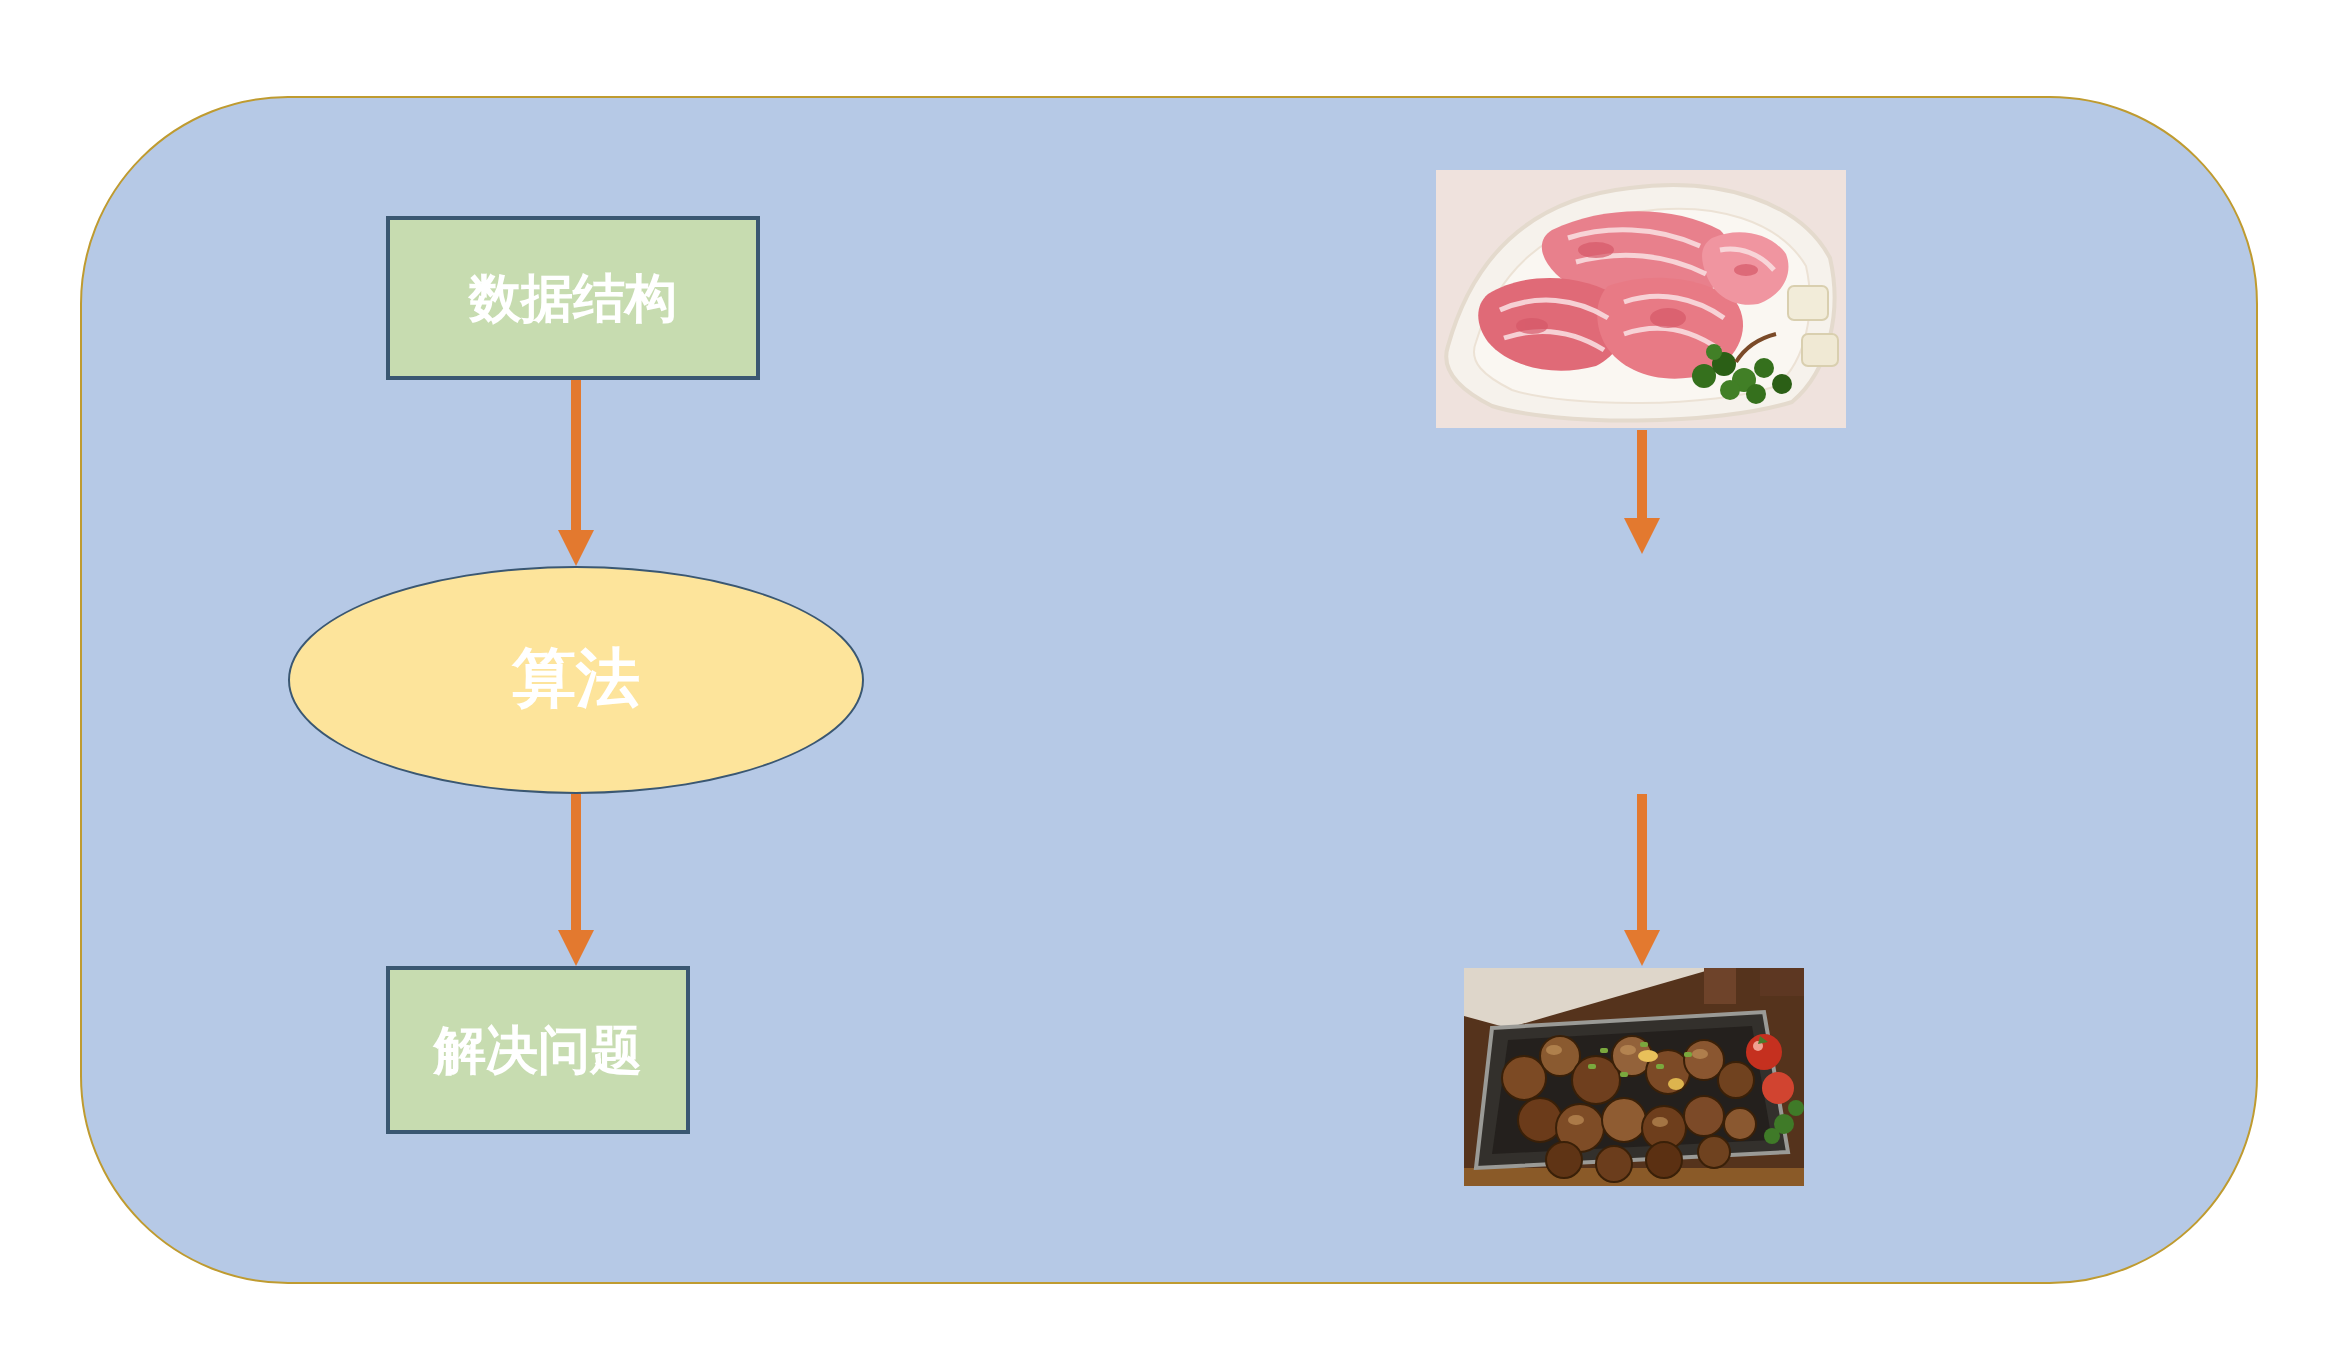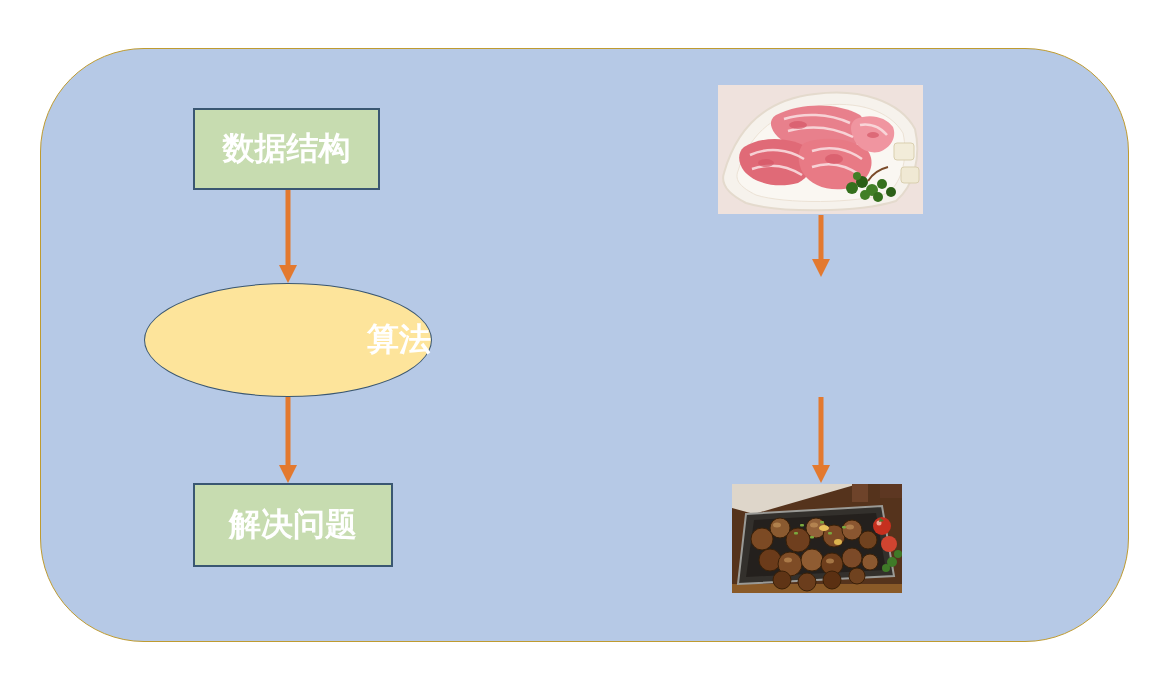--- a/index.html
+++ b/index.html
@@ -14,21 +14,21 @@
     border:1.5px solid var(--panel-border,#bf9b30);
     box-sizing:border-box;
   }
   .node{
     position:absolute;display:flex;align-items:center;justify-content:center;
     color:var(--text,#ffffff);font-weight:bold;box-sizing:border-box;text-align:center;
   }
   .box{
     background:var(--box_fill,#c7dcb0);
     border:2px solid var(--box_border,#3a5772);
-    font-size:32px;
+    font-size:26px;
   }
   .ellipse{
     background:var(--ellipse_fill,#fde49b);
     border:1.5px solid var(--ellipse_border,#3a5772);
     border-radius:50%;
     font-size:32px;
   }
   .arrow{position:absolute;color:var(--arrow,#e3792f);display:block;}
   .photo{position:absolute;display:block;}
 </style>
@@ -41,30 +41,30 @@
 
   <div class="node box" style="left:193px;top:108px;width:187px;height:82px;">
     <span>数据结构</span>
   </div>
 
   <svg class="arrow" style="left:278px;top:190px;" width="20" height="93" viewBox="0 0 20 93">
     <line x1="10" y1="0" x2="10" y2="77" stroke="currentColor" stroke-width="5"></line>
     <polygon points="1,75 19,75 10,93" fill="currentColor"></polygon>
   </svg>
 
-  <div class="node ellipse" style="left:144px;top:283px;width:288px;height:114px;justify-content:flex-end;">
+  <div class="node ellipse" style="left:144px;top:283px;width:288px;height:114px;">
     <span>算法</span>
   </div>
 
   <svg class="arrow" style="left:278px;top:397px;" width="20" height="86" viewBox="0 0 20 86">
     <line x1="10" y1="0" x2="10" y2="70" stroke="currentColor" stroke-width="5"></line>
     <polygon points="1,68 19,68 10,86" fill="currentColor"></polygon>
   </svg>
 
-  <div class="node box" style="left:193px;top:483px;width:200px;height:84px;">
+  <div class="node box" style="left:193px;top:483px;width:152px;height:84px;">
     <span>解决问题</span>
   </div>
 
   <svg class="photo" style="left:718px;top:85px;" width="205" height="129" viewBox="0 0 205 129" preserveAspectRatio="none">
     <rect width="205" height="129" fill="#efe2dd"></rect>
     <path d="M6,88 C20,38 52,14 97,9 C142,3 182,16 197,44 C203,70 197,100 178,116 C140,128 60,128 28,118 C12,110 2,100 6,88 Z" fill="#f6f2ec" stroke="#e4dacd" stroke-width="2"></path>
     <path d="M20,86 C32,46 60,26 100,21 C140,15 172,26 185,48 C190,70 185,96 170,108 C138,119 66,119 38,110 C24,103 16,96 20,86 Z" fill="#faf7f2" stroke="#ece2d5" stroke-width="1"></path>
 
     <g>
       <path d="M58,30 C85,17 120,18 142,30 C152,40 148,55 132,63 C105,72 75,66 60,52 C52,44 50,35 58,30 Z" fill="#e8808c"></path>

